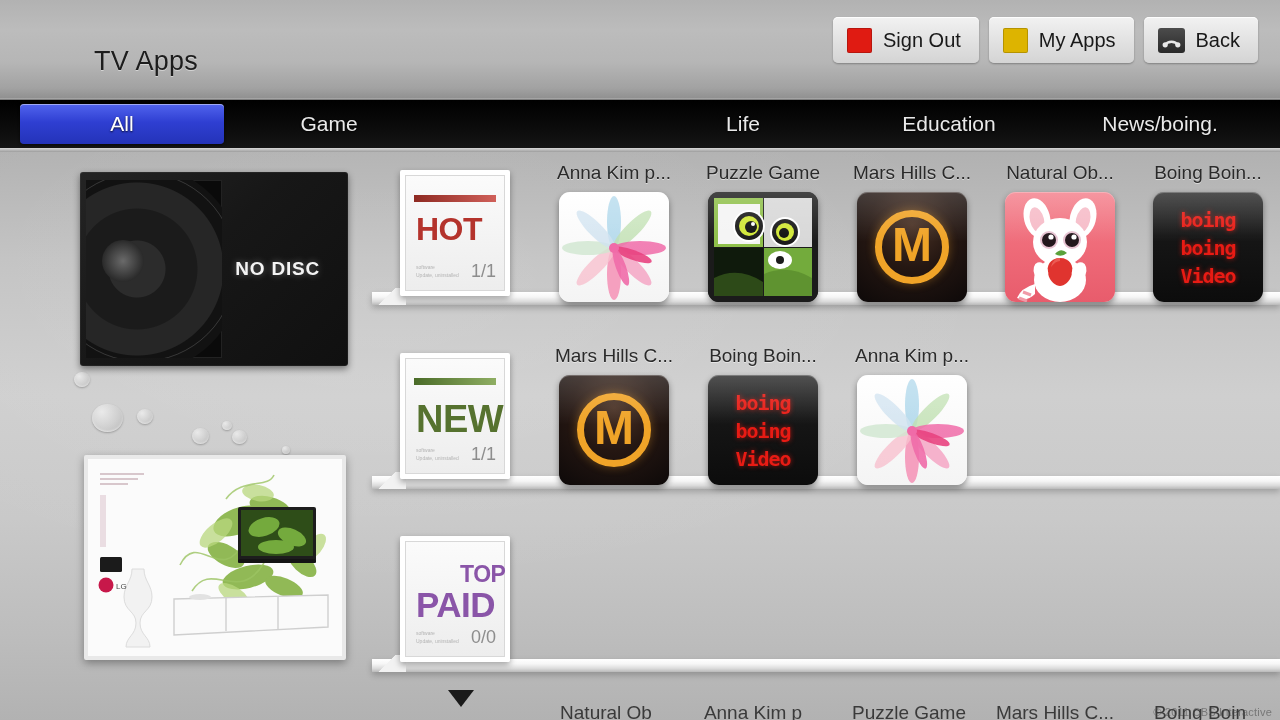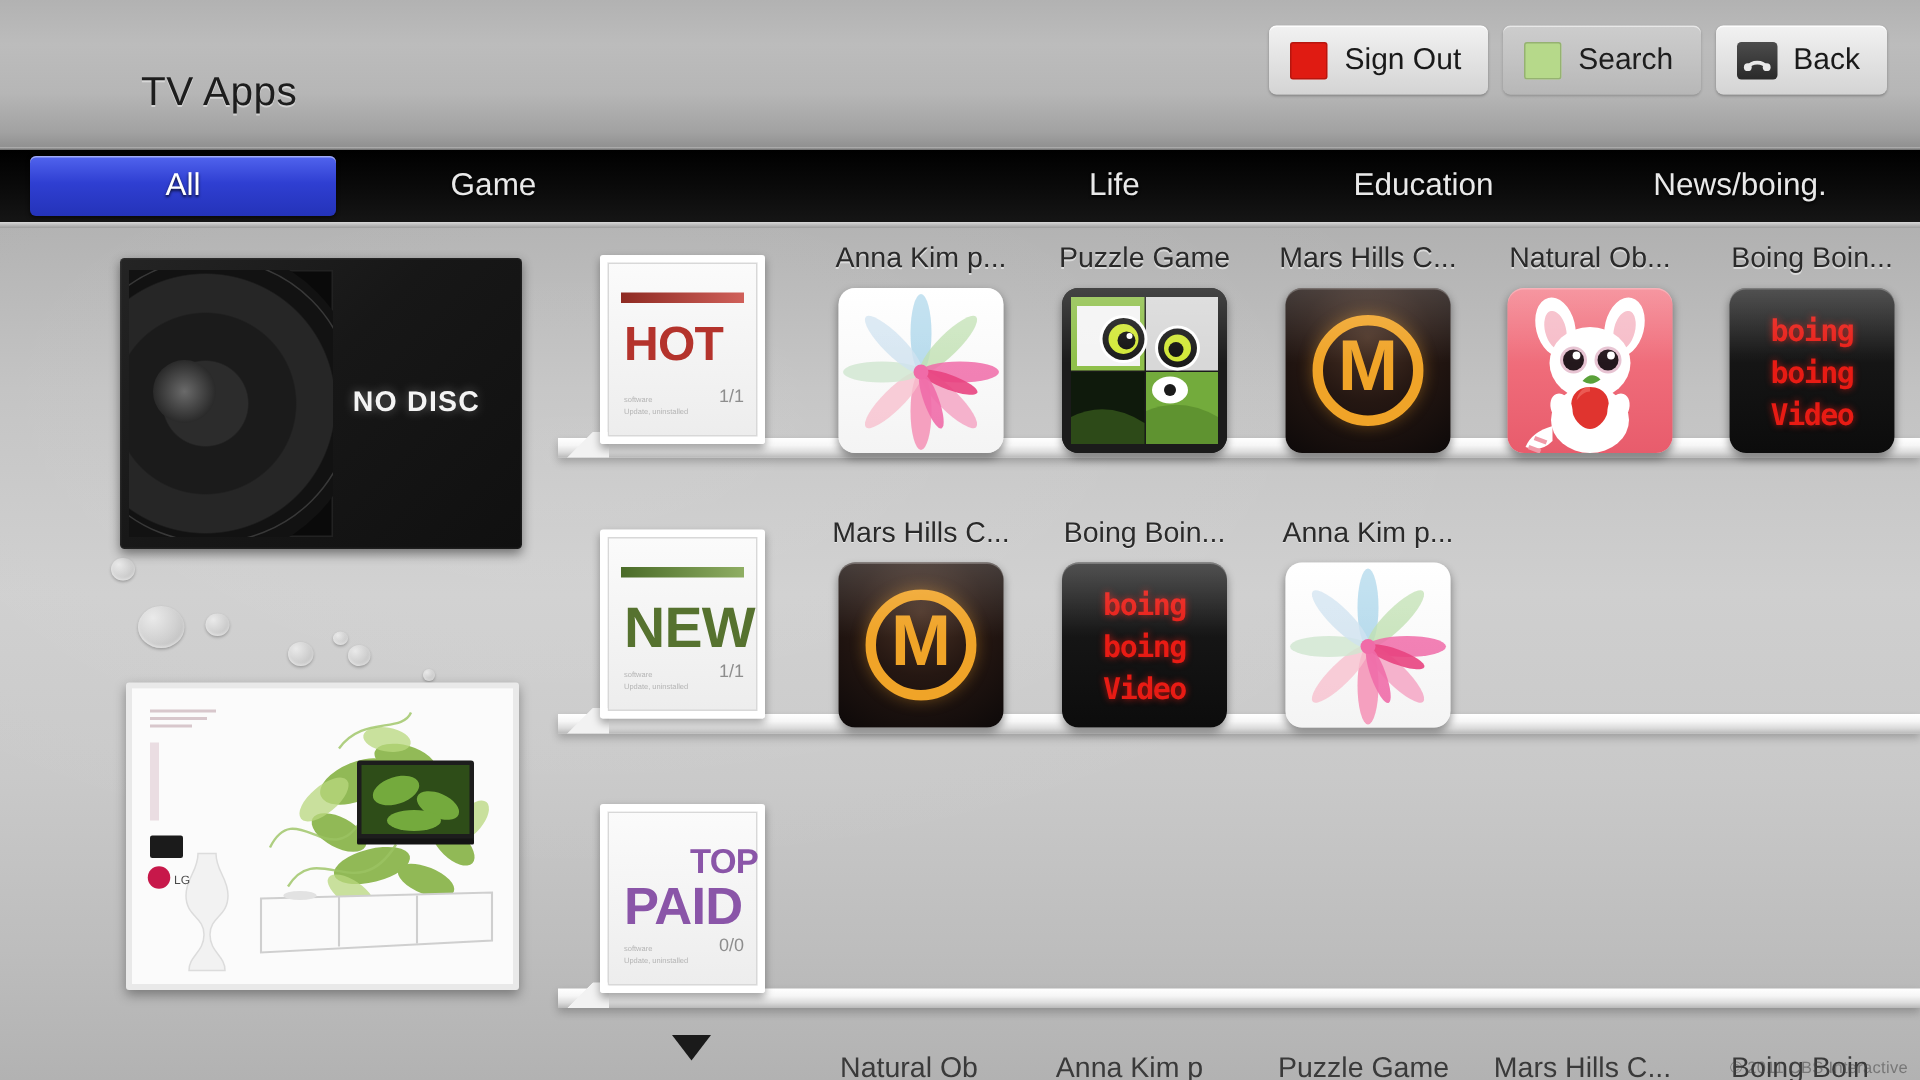--- a/index.html
+++ b/index.html
@@ -121,21 +121,21 @@
   }
   .cat-rule { position:absolute; left:9px; right:9px; top:20px; height:7px; }
   .cat-title {
     position:absolute; left:11px; right:9px; font-weight:bold; letter-spacing:-.5px;
   }
   .cat-sub {
     position:absolute; left:11px; bottom:12px; font-size:5px; color:#b4b4b4;
     line-height:1.5; white-space:pre-line;
   }
   .cat-count {
-    position:absolute; right:9px; bottom:20px; font-size:12px; color:#8d8d8d;text-align:center;
+    position:absolute; right:9px; bottom:9px; font-size:18px; color:#8d8d8d;text-align:center;
   }
   
   .app-tile { position:absolute; width:110px; }
   .app-label {
     position:absolute; left:-8px; top:0; width:126px; text-align:center;
     font-size:19px; color:#2a2a2a; white-space:nowrap; overflow:hidden;
     text-shadow:0 1px 0 rgba(255,255,255,.5);
   }
   .app-icon {
     position:absolute; left:0; top:30px; width:110px; height:110px;
@@ -189,25 +189,25 @@
 
   <div id="header">
     <div id="page-title">TV Apps</div>
     <div id="top-buttons">
 
       <div class="topbtn">
         <span class="swatch" style="background:#e01b12"></span>
         <span>Sign Out</span>
       </div>
 
-      <div class="topbtn dim">
-        <span class="swatch" style="background:#b6d98a"></span>
-        <span>Search</span>
+
+      <div class="topbtn">
+        <span class="swatch" style="background:#ddb400"></span>
+        <span>My Apps</span>
       </div>
-
 
       <div class="topbtn">
         <span class="backicon">
           <svg width="19" height="15" viewBox="0 0 19 15">
             <path d="M3 12 A7.5 6.5 0 0 1 16 12" stroke="#e8e8e8" stroke-width="2.4" fill="none" stroke-linecap="round"></path>
             <circle cx="3.2" cy="11.8" r="2.6" fill="#e8e8e8"></circle>
             <circle cx="15.8" cy="11.8" r="2.6" fill="#e8e8e8"></circle>
           </svg>
         </span>
         <span>Back</span>

